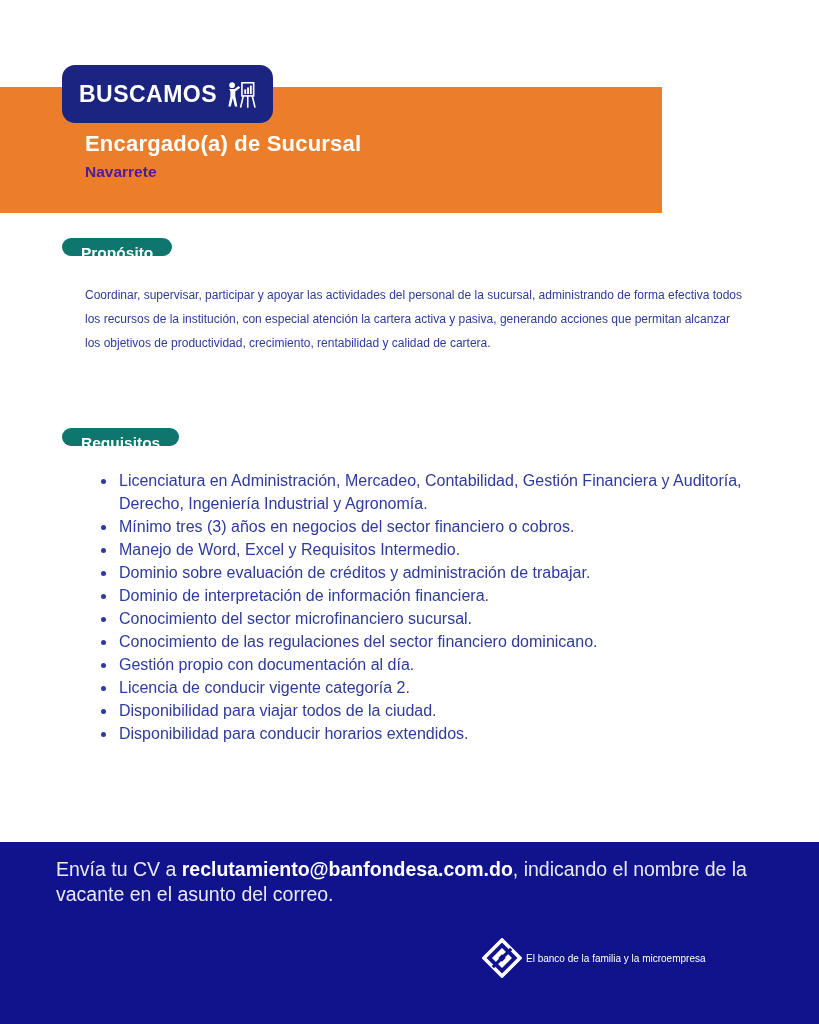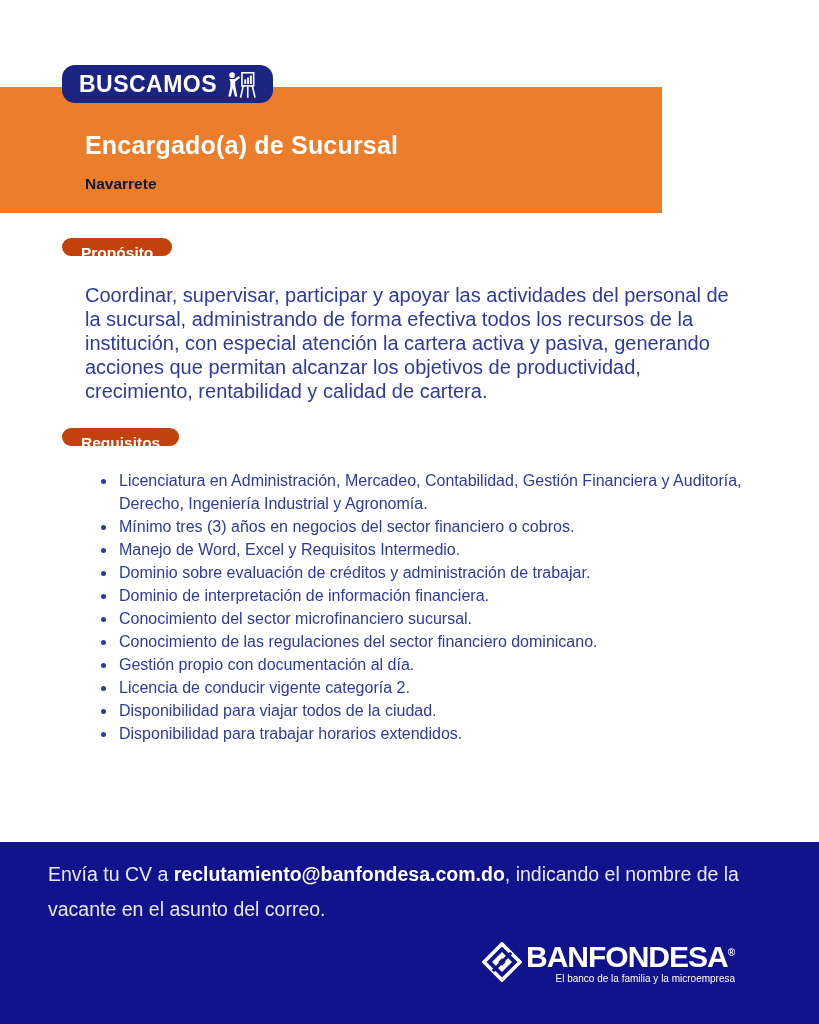--- a/index.html
+++ b/index.html
@@ -14,77 +14,77 @@
   .page { position: absolute; inset: 0; }
 
   
   .banner {
     position: absolute; left: 0; top: 87px;
     width: 662px; height: 126px;
     background: #EC7E2B;
   }
   .banner-title {
     position: absolute; left: 85px; top: 44px;
-    color: #ffffff; font-size: 25px; font-weight: bold;
+    color: #ffffff; font-size: 22px; font-weight: bold;
     letter-spacing: 0.2px;
   }
   .banner-subtitle {
-    position: absolute; left: 85px; top: 88px;
-    color: #0f172a; font-size: 15.5px; font-weight: bold;
+    position: absolute; left: 85px; top: 76px;
+    color: #4c1d95; font-size: 15.5px; font-weight: bold;
   }
 
   
   .badge {
     position: absolute; left: 62px; top: 65px;
-    width: 211px; height: 38px;
+    width: 211px; height: 58px;
     background: #1B2581;
     border-radius: 13px;
     display: flex; align-items: center; justify-content: center; gap: 9px;
     color: #ffffff; font-size: 23px; font-weight: bold; letter-spacing: 0.5px;
   }
   .badge svg { display: block; }
 
   
   .pill {
     position: absolute; left: 62px;
     height: 18px; line-height: 29px;
     padding: 0 19px;
-    background: #c2410c;
+    background: #0f766e;
     border-radius: 15px;
     color: #ffffff; font-size: 15.5px; font-weight: bold;
   }
   .pill-proposito { top: 238px; }
   .pill-requisitos { top: 428px; }
 
   
   .body-text {
     position: absolute; left: 85px; top: 283px;
     width: 662px;
     margin: 0;
-    color: #2E3A9C; font-size: 20px; line-height: 24px;
+    color: #2E3A9C; font-size: 12px; line-height: 24px;
   }
   .req-list {
     position: absolute; left: 100px; top: 469px;
     width: 652px;
     margin: 0; padding: 0 0 0 17px;
     color: #2E3A9C; font-size: 16px; line-height: 23px;
     list-style: disc outside;
   }
   .req-list li { margin: 0; padding-left: 2px; }
 
   
   .footer {
     position: absolute; left: 0; top: 842px;
     width: 819px; height: 182px;
     background: #11138C;
   }
   .footer-cta {
-    position: absolute; left: 48px; top: 15px;
+    position: absolute; left: 56px; top: 15px;
     width: 714px; margin: 0;
-    color: #E8E9F4; font-size: 19.5px; line-height: 35px;
+    color: #E8E9F4; font-size: 19.5px; line-height: 25px;
   }
   .footer-cta .email { color: #ffffff; font-weight: bold; }
 
   .logo {
     position: absolute; left: 482px; top: 96px;
     display: flex; align-items: center; gap: 4px;
   }
   .logo-mark svg { display: block; }
   .logo-textblock { display: flex; flex-direction: column; align-items: flex-end; }
   .wordmark {
@@ -136,35 +136,34 @@
     <li>Licenciatura en Administración, Mercadeo, Contabilidad, Gestión Financiera y Auditoría, Derecho, Ingeniería Industrial y Agronomía.</li>
     <li>Mínimo tres (3) años en negocios del sector financiero o cobros.</li>
     <li>Manejo de Word, Excel y Requisitos Intermedio.</li>
     <li>Dominio sobre evaluación de créditos y administración de trabajar.</li>
     <li>Dominio de interpretación de información financiera.</li>
     <li>Conocimiento del sector microfinanciero sucursal.</li>
     <li>Conocimiento de las regulaciones del sector financiero dominicano.</li>
     <li>Gestión propio con documentación al día.</li>
     <li>Licencia de conducir vigente categoría 2.</li>
     <li>Disponibilidad para viajar todos de la ciudad.</li>
-    <li>Disponibilidad para trabajar horarios extendidos.</li>
+    <li>Disponibilidad para conducir horarios extendidos.</li>
   </ul>
 
   <div class="footer">
     <p class="footer-cta"><span>Envía tu CV a </span><span class="email">reclutamiento@banfondesa.com.do</span><span>, indicando el nombre de la vacante en el asunto del correo.</span></p>
 
     <div class="logo">
       <span class="logo-mark">
         <svg width="40" height="40" viewBox="0 0 100 100">
           <path d="M50 5 L95 50 L50 95 L5 50 Z" fill="none" stroke="#ffffff" stroke-width="9"></path>
           <path d="M50 25 L75 50 L50 75 L25 50 Z" fill="#ffffff"></path>
           <path d="M27 73 L73 27" stroke="#11138C" stroke-width="8"></path>
           <rect x="43.5" y="43.5" width="13" height="13" transform="rotate(45 50 50)" fill="#11138C"></rect>
         </svg>
       </span>
       <span class="logo-textblock">
-        <span class="wordmark"><span>BANFONDESA</span><sup>®</sup></span>
         <span class="tagline">El banco de la familia y la microempresa</span>
       </span>
     </div>
   </div>
 
 </div>
 
 </body></html>

